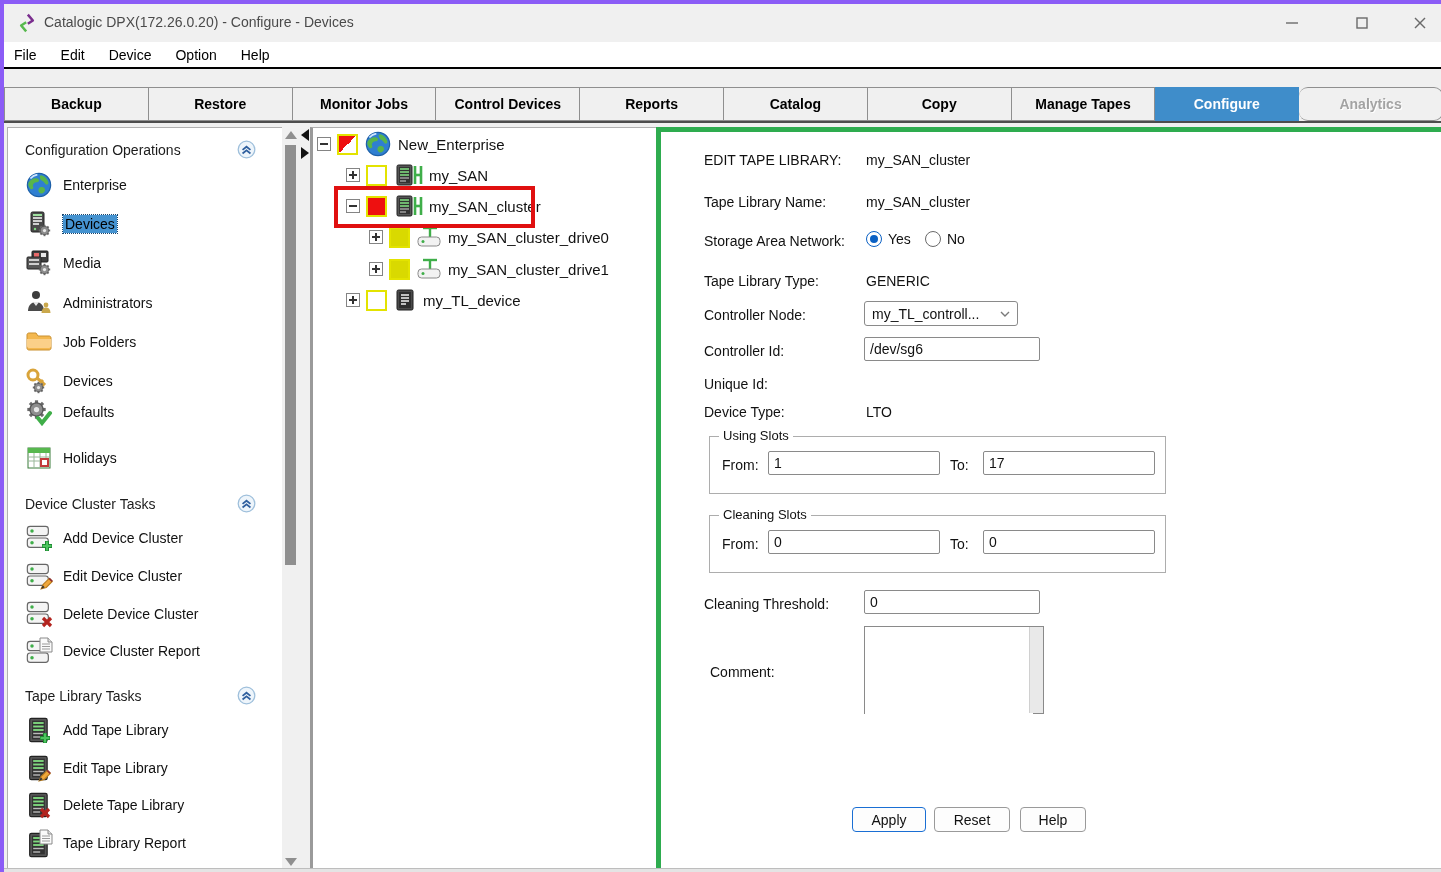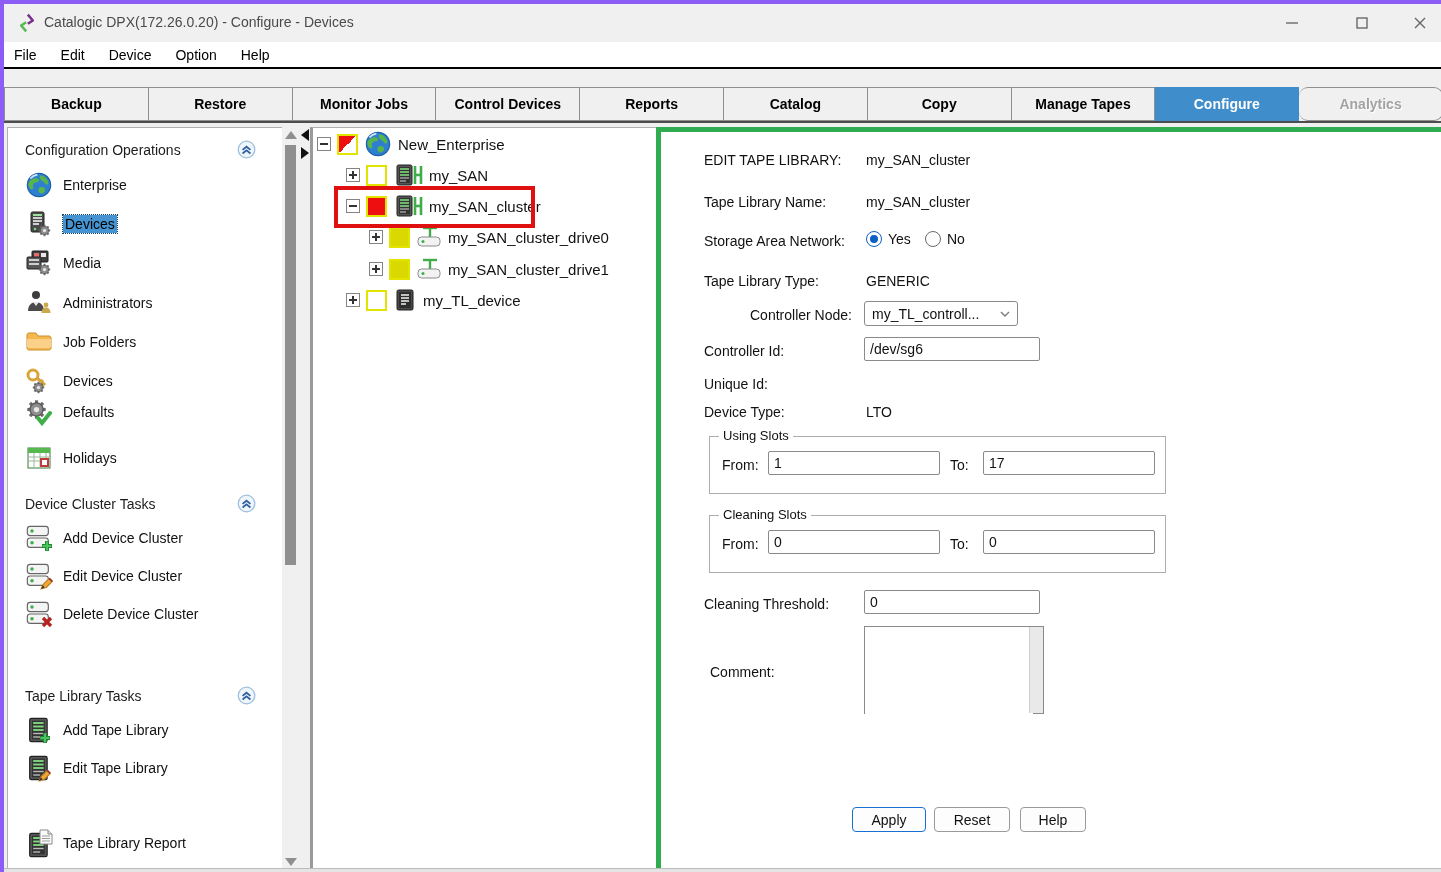--- a/index.html
+++ b/index.html
@@ -371,20 +371,31 @@
         <span style="position:relative;width:28px;height:28px;flex:none">
           <svg class="icn" style="position:absolute" viewBox="0 0 24 24">
               <use href="#sym-cluster"></use>
             </svg>
           <svg style="position:absolute;right:0;bottom:0" width="12" height="12">
               <use href="#sym-badge-x"></use>
             </svg>
         </span>
         <span class="sb-label">Delete Device Cluster</span>
       </div>
+      <div class="sb-item" style="top:507px">
+        <span style="position:relative;width:28px;height:28px;flex:none">
+          <svg class="icn" style="position:absolute;left:0;top:2px" viewBox="0 0 24 24" width="24" height="24">
+              <use href="#sym-cluster"></use>
+            </svg>
+          <svg style="position:absolute;right:0;top:0" width="14" height="16">
+              <use href="#sym-badge-report"></use>
+            </svg>
+        </span>
+        <span class="sb-label">Device Cluster Report</span>
+      </div>
 
       <div class="sb-header" style="top:560px">Tape Library Tasks</div>
       <svg class="sb-collapse" style="left:229px;top:558px">
           <use href="#sym-collapse"></use>
         </svg>
 
       <div class="sb-item" style="top:586px">
         <span style="position:relative;width:28px;height:28px;flex:none">
           <svg class="icn" style="position:absolute" viewBox="0 0 24 24">
               <use href="#sym-tl"></use>
@@ -398,20 +409,31 @@
       <div class="sb-item" style="top:624px">
         <span style="position:relative;width:28px;height:28px;flex:none">
           <svg class="icn" style="position:absolute" viewBox="0 0 24 24">
               <use href="#sym-tl"></use>
             </svg>
           <svg style="position:absolute;right:2px;bottom:0" width="13" height="13">
               <use href="#sym-badge-pencil"></use>
             </svg>
         </span>
         <span class="sb-label">Edit Tape Library</span>
+      </div>
+      <div class="sb-item" style="top:661px">
+        <span style="position:relative;width:28px;height:28px;flex:none">
+          <svg class="icn" style="position:absolute" viewBox="0 0 24 24">
+              <use href="#sym-tl"></use>
+            </svg>
+          <svg style="position:absolute;right:2px;bottom:0" width="12" height="12">
+              <use href="#sym-badge-x"></use>
+            </svg>
+        </span>
+        <span class="sb-label">Delete Tape Library</span>
       </div>
       <div class="sb-item" style="top:699px">
         <span style="position:relative;width:28px;height:28px;flex:none">
           <svg class="icn" style="position:absolute;left:0;top:2px" viewBox="0 0 24 24" width="24" height="24">
               <use href="#sym-tl"></use>
             </svg>
           <svg style="position:absolute;right:0;top:0" width="14" height="16">
               <use href="#sym-badge-report"></use>
             </svg>
         </span>
@@ -493,21 +515,21 @@
         <span>Yes</span>
       </span>
       <span class="radio" style="position:absolute;left:264px;top:99px;">
         <span class="rdot"></span>
         <span>No</span>
       </span>
 
       <div class="fl" style="left:43px;top:141px;">Tape Library Type:</div>
       <div class="fv" style="left:205px;top:141px;">GENERIC</div>
 
-      <div class="fl" style="left:43px;top:175px;margin-left:46px;">Controller Node:</div>
+      <div class="fl" style="left:43px;top:175px;">Controller Node:</div>
       <div class="combo" style="left:203px;top:169px;">
         <span>my_TL_controll...</span>
         <svg width="10" height="6">
             <use href="#sym-chevron-down"></use>
           </svg>
       </div>
 
       <div class="fl" style="left:43px;top:211px;">Controller Id:</div>
       <input class="tbox" style="left: 203px; top: 205px; width: 164px;" value="/dev/sg6">
 

